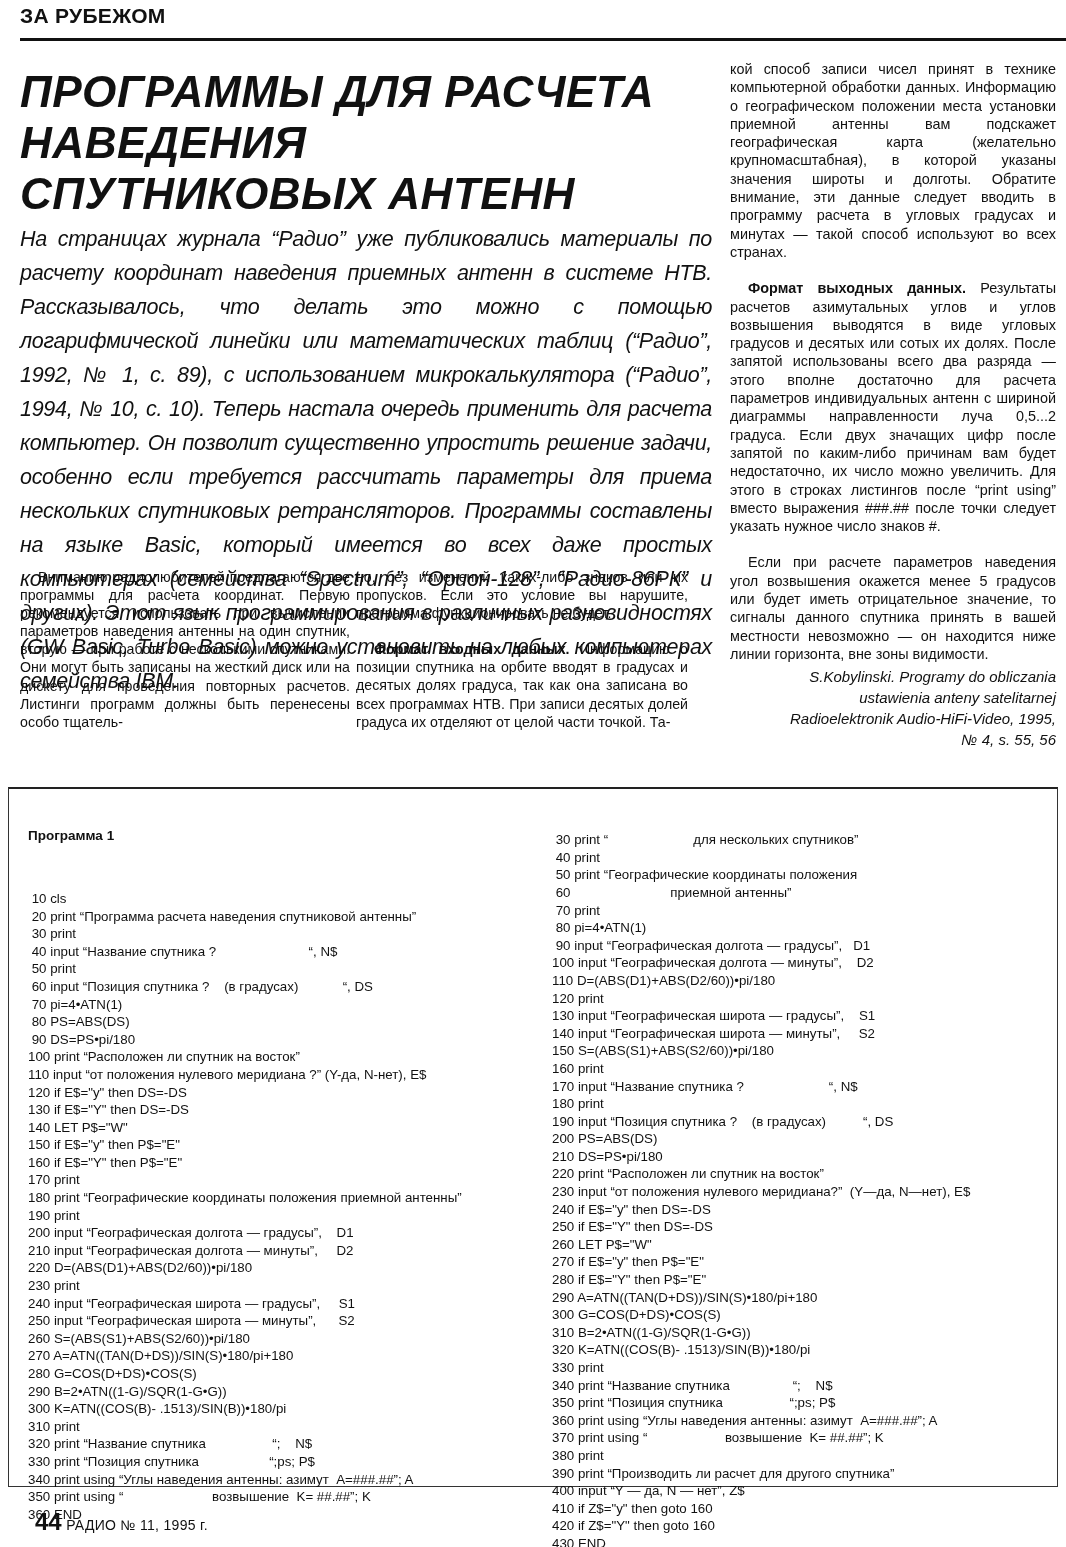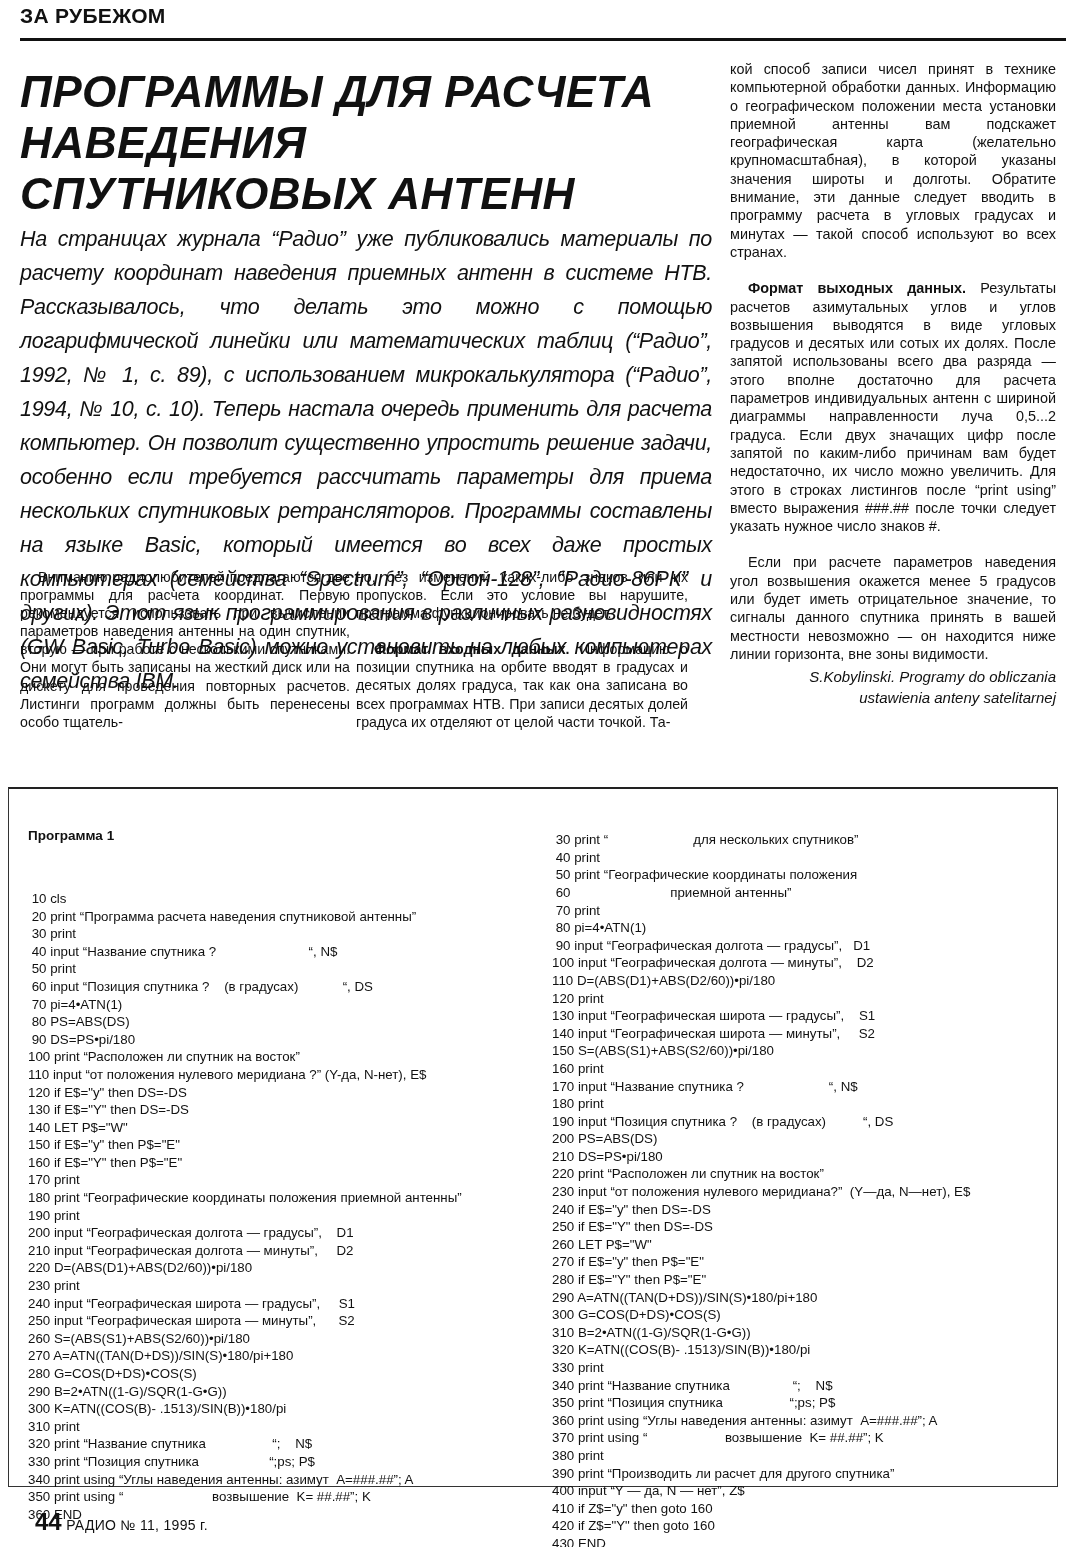--- a/index.html
+++ b/index.html
@@ -81,20 +81,22 @@
   <p><span class="lead-in">Формат входных данных.</span><span> Информацию о позиции спутника на орбите вводят в градусах и десятых долях градуса, так как она записана во всех программах НТВ. При записи десятых долей градуса их отделяют от целой части точкой. Та-</span></p>
 </div>
 
 <div class="col col-c">
   <p>кой способ записи чисел принят в технике компьютерной обработки данных. Информацию о географическом положении места установки приемной антенны вам подскажет географическая карта (желательно крупномасштабная), в которой указаны значения широты и долготы. Обратите внимание, эти данные следует вводить в программу расчета в угловых градусах и минутах — такой способ используют во всех странах.</p>
   <p><span class="lead-in">Формат выходных данных.</span><span> Результаты расчетов азимутальных углов и углов возвышения выводятся в виде угловых градусов и десятых или сотых их долях. После запятой использованы всего два разряда — этого вполне достаточно для расчета параметров индивидуальных антенн с шириной диаграммы направленности луча 0,5...2 градуса. Если двух значащих цифр после запятой по каким-либо причинам вам будет недостаточно, их число можно увеличить. Для этого в строках листингов после “print using” вместо выражения ###.## после точки следует указать нужное число знаков #.</span></p>
   <p>Если при расчете параметров наведения угол возвышения окажется менее 5 градусов или будет иметь отрицательное значение, то сигналы данного спутника принять в вашей местности невозможно — он находится ниже линии горизонта, вне зоны видимости.</p>
   <div class="ref">
     <div>S.Kobylinski. Programy do obliczania</div>
     <div>ustawienia anteny satelitarnej</div>
+    <div>Radioelektronik Audio-HiFi-Video, 1995,</div>
+    <div>№ 4, s. 55, 56</div>
   </div>
 </div>
 
 <div class="listing-box"></div>
 
 <div class="listing-col listing-left">
   <div class="prog-title">Программа 1</div>
   <div id="p1-lines"><span class="code-line"> 10 cls</span><span class="code-line"> 20 print “Программа расчета наведения спутниковой антенны”</span><span class="code-line"> 30 print</span><span class="code-line"> 40 input “Название спутника ?                         “, N$</span><span class="code-line"> 50 print</span><span class="code-line"> 60 input “Позиция спутника ?    (в градусах)            “, DS</span><span class="code-line"> 70 pi=4•ATN(1)</span><span class="code-line"> 80 PS=ABS(DS)</span><span class="code-line"> 90 DS=PS•pi/180</span><span class="code-line">100 print “Расположен ли спутник на восток”</span><span class="code-line">110 input “от положения нулевого меридиана ?” (Y-да, N-нет), E$</span><span class="code-line">120 if E$="y" then DS=-DS</span><span class="code-line">130 if E$="Y" then DS=-DS</span><span class="code-line">140 LET P$="W"</span><span class="code-line">150 if E$="y" then P$="E"</span><span class="code-line">160 if E$="Y" then P$="E"</span><span class="code-line">170 print</span><span class="code-line">180 print “Географические координаты положения приемной антенны”</span><span class="code-line">190 print</span><span class="code-line">200 input “Географическая долгота — градусы”,    D1</span><span class="code-line">210 input “Географическая долгота — минуты”,     D2</span><span class="code-line">220 D=(ABS(D1)+ABS(D2/60))•pi/180</span><span class="code-line">230 print</span><span class="code-line">240 input “Географическая широта — градусы”,     S1</span><span class="code-line">250 input “Географическая широта — минуты”,      S2</span><span class="code-line">260 S=(ABS(S1)+ABS(S2/60))•pi/180</span><span class="code-line">270 A=ATN((TAN(D+DS))/SIN(S)•180/pi+180</span><span class="code-line">280 G=COS(D+DS)•COS(S)</span><span class="code-line">290 B=2•ATN((1-G)/SQR(1-G•G))</span><span class="code-line">300 K=ATN((COS(B)- .1513)/SIN(B))•180/pi</span><span class="code-line">310 print</span><span class="code-line">320 print “Название спутника                  “;    N$</span><span class="code-line">330 print “Позиция спутника                   “;ps; P$</span><span class="code-line">340 print using “Углы наведения антенны: азимут  A=###.##”; A</span><span class="code-line">350 print using “                        возвышение  K= ##.##”; K</span><span class="code-line">360 END</span></div>
   
   

